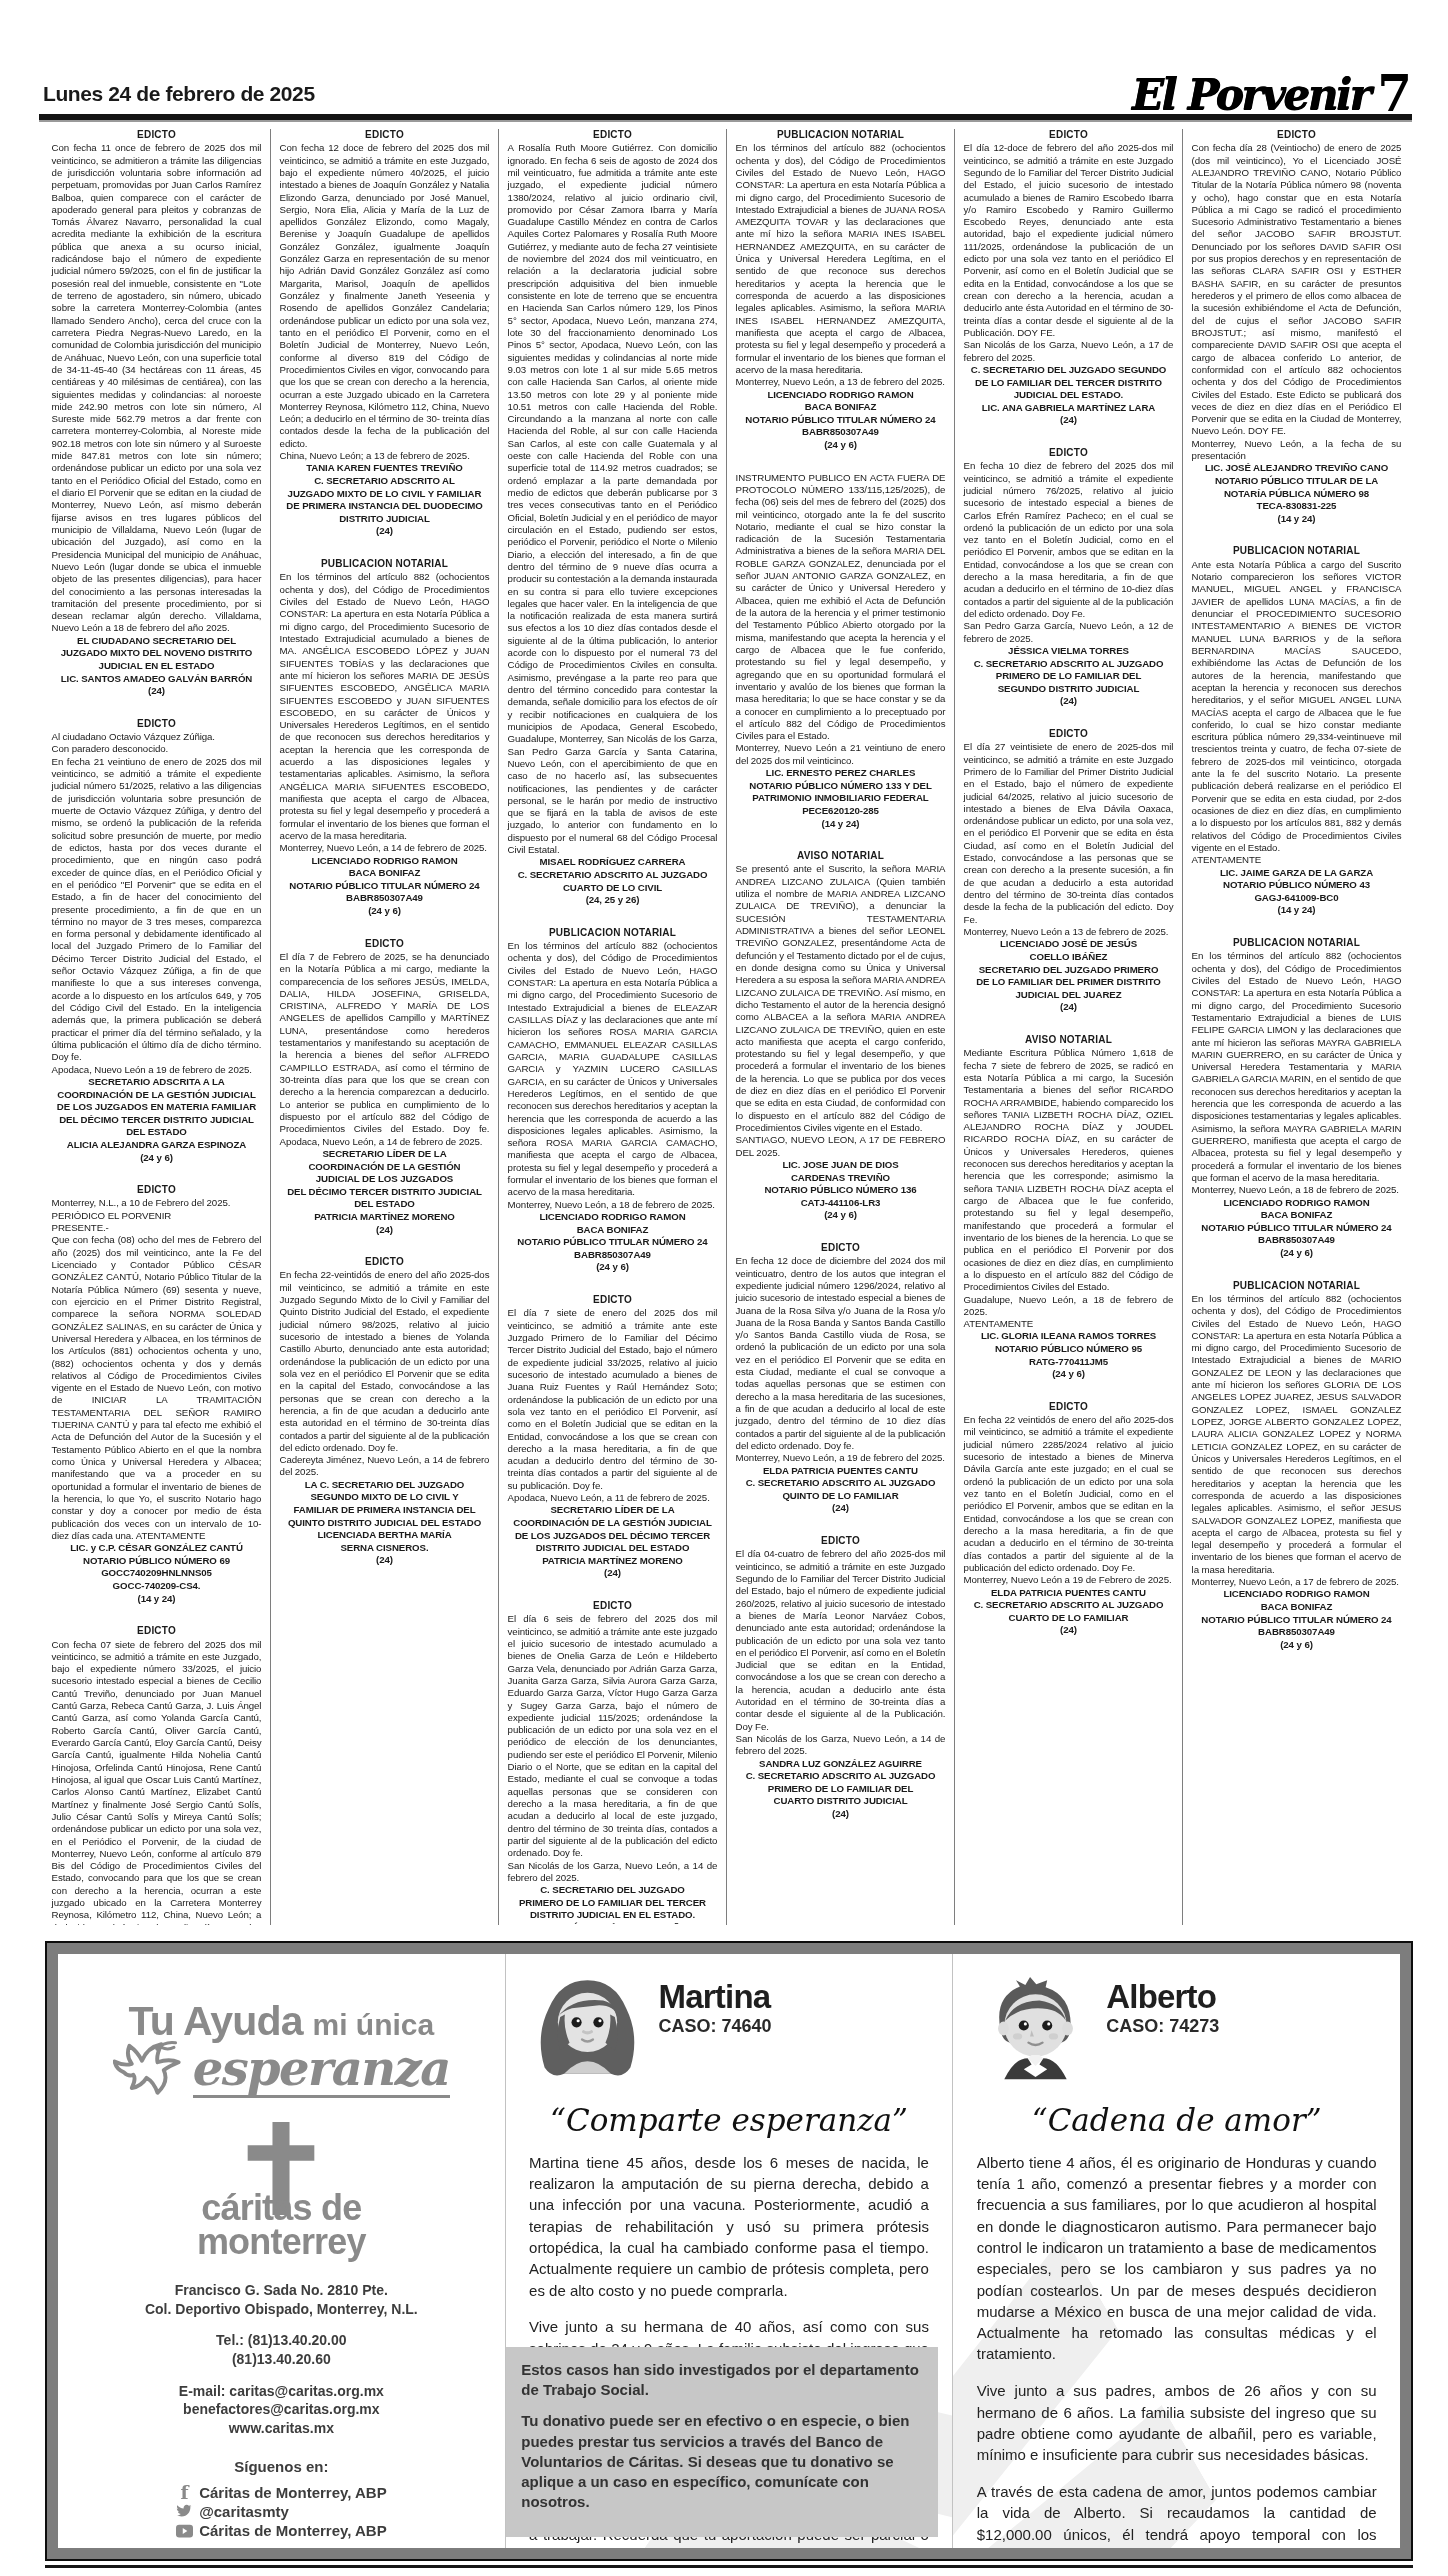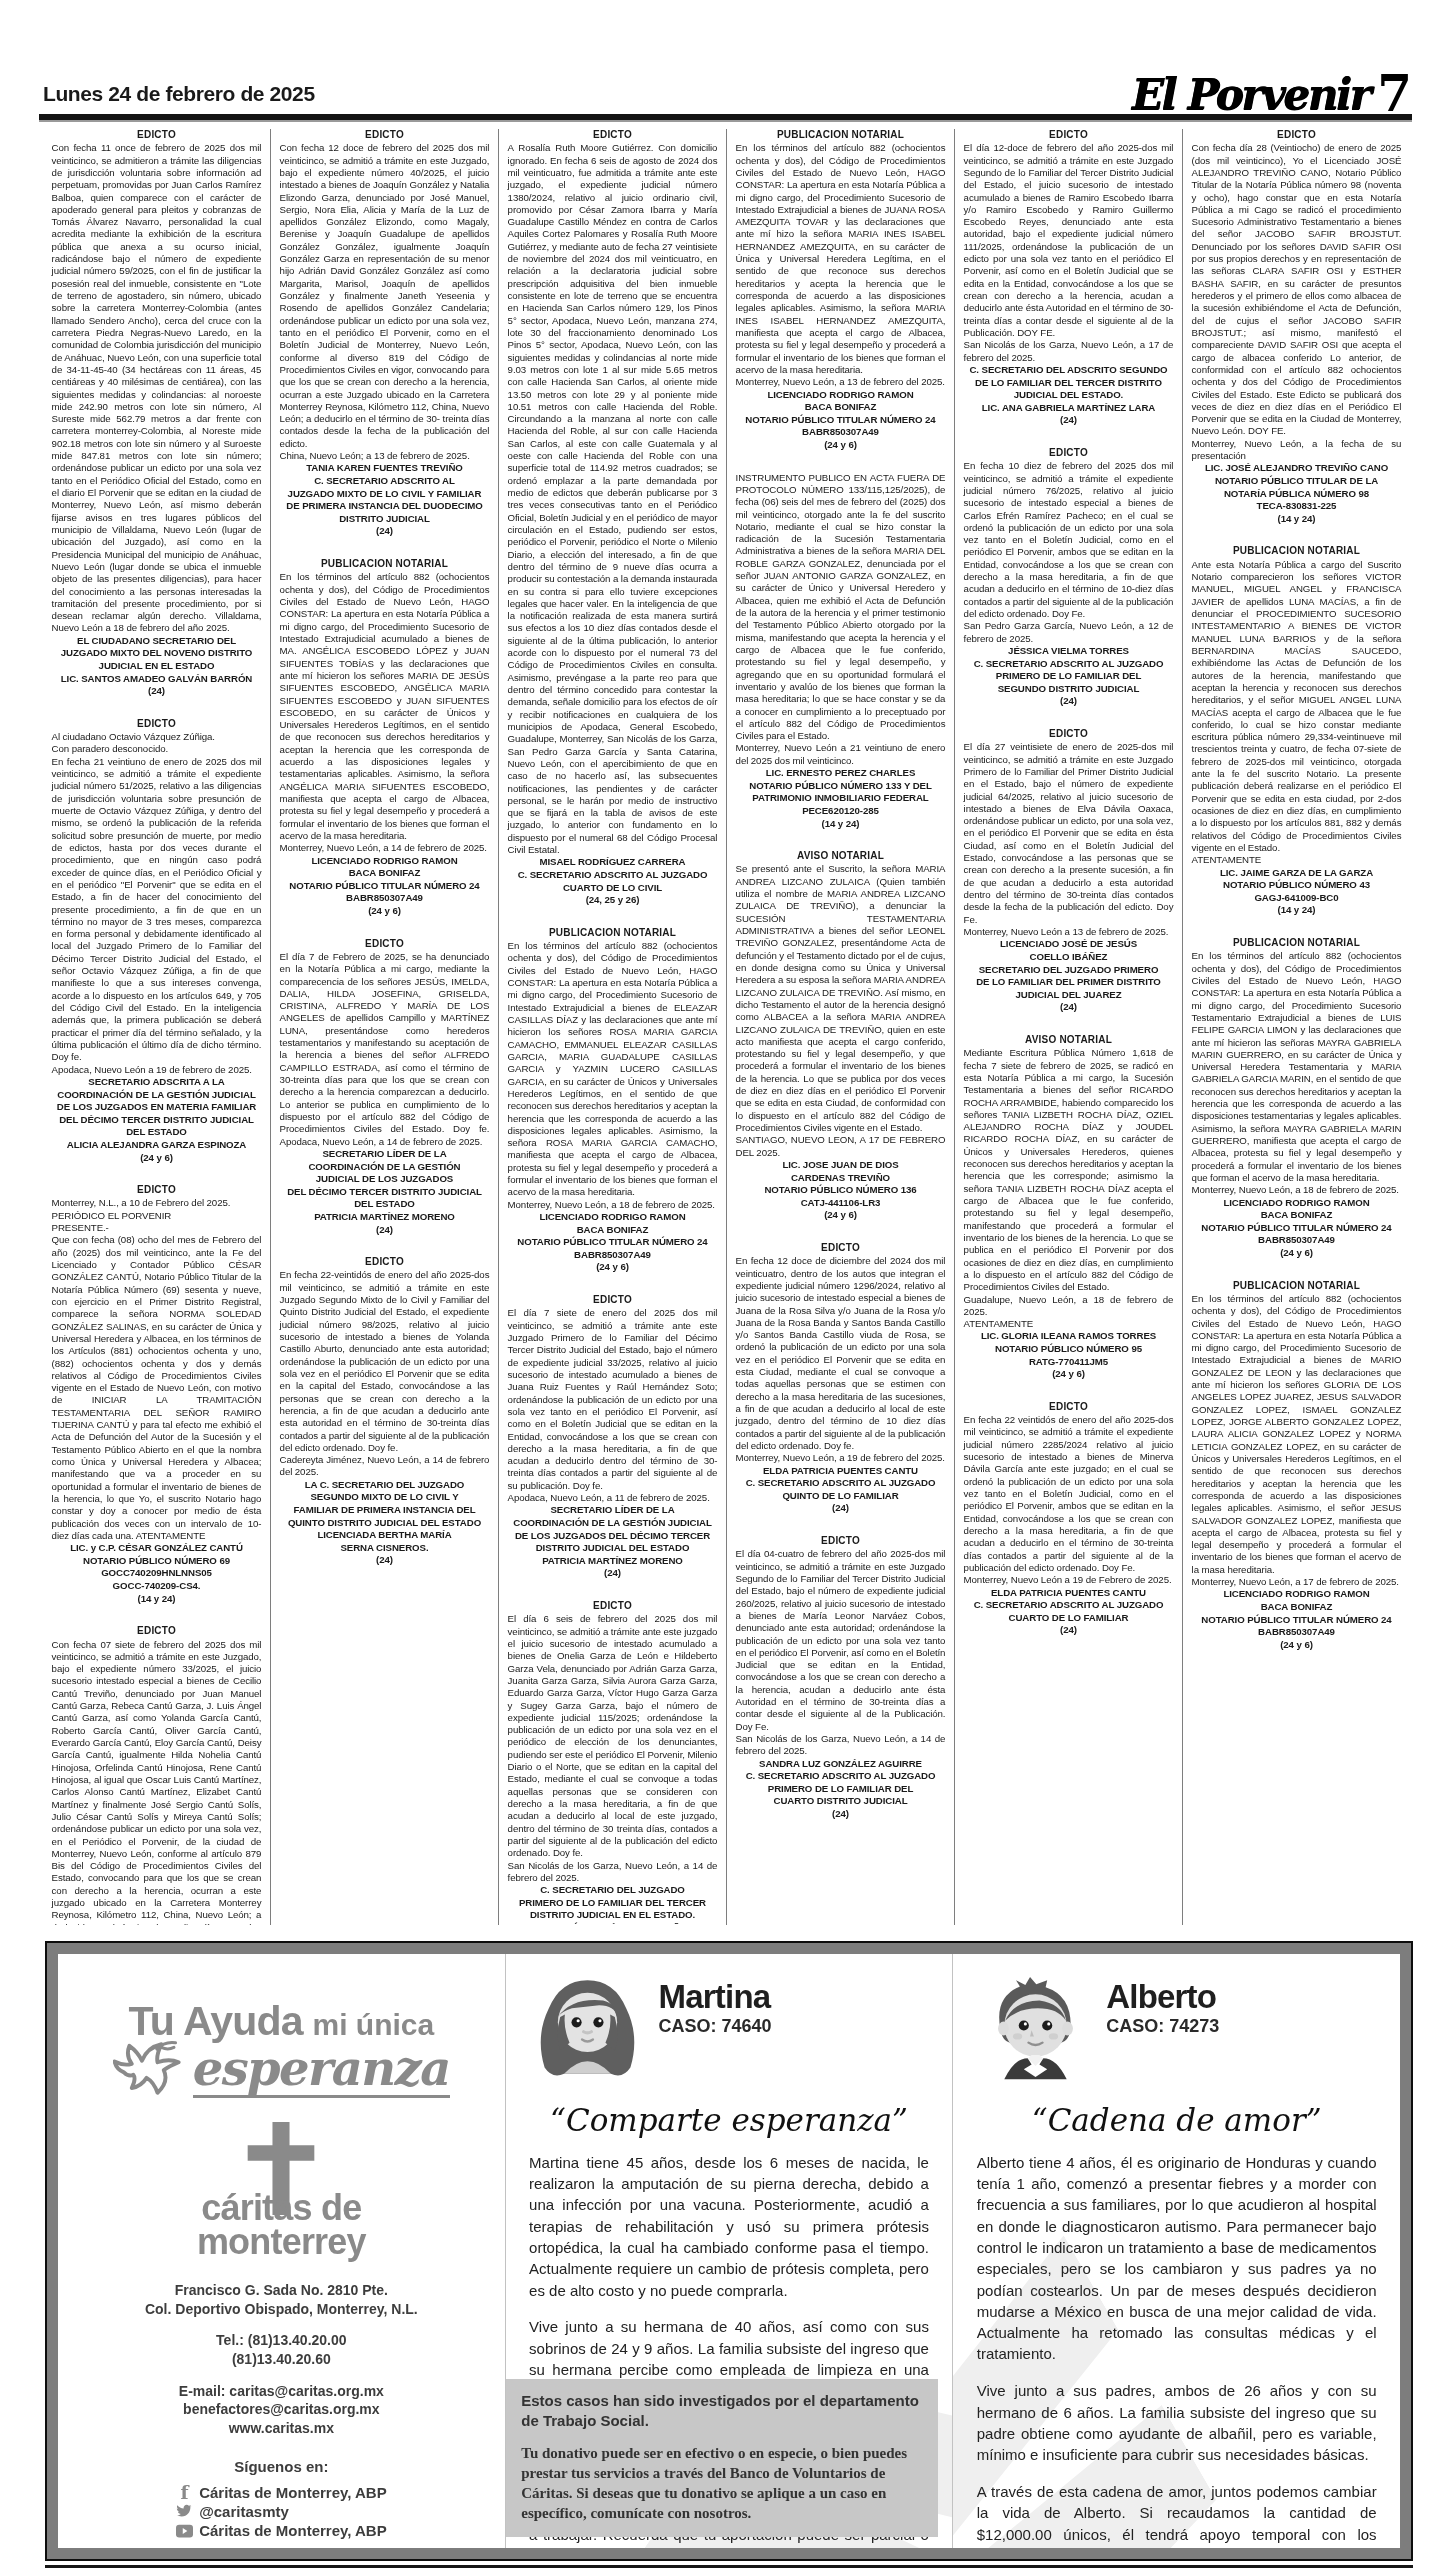--- a/index.html
+++ b/index.html
@@ -44,21 +44,21 @@
   .car-socials .srow{display:flex;align-items:center;gap:6.2px;margin:2.3px 0;}
   .sicon{width:17px;height:17px;display:inline-flex;align-items:center;justify-content:center;color:#8a8a8a;font-weight:bold;}
   
   .case-head{display:flex;align-items:flex-start;gap:12.5px;position:relative;z-index:1;}
   .case-name{font-size:33px;font-weight:bold;letter-spacing:-0.8px;color:#1f1f1f;line-height:1;margin-top:6.2px;}
   .case-caso{font-size:18px;font-weight:bold;color:#2a2a2a;margin-top:3.1px;}
   .case-quote{font-family:"DejaVu Serif",serif;font-style:italic;font-size:31px;text-align:center;margin:7.8px 0 14px;color:#111;position:relative;z-index:1;}
   .case-body p{font-size:15px;line-height:1.42;text-align:justify;margin:0 0 15.6px;color:#222;position:relative;z-index:1;}
   .graybox{background:#c7c7c7;color:#333;padding:12.5px 15.6px;font-size:15px;line-height:1.35;font-weight:bold;position:absolute;left:0;right:14px;bottom:11px;z-index:2;}
   .graybox p{margin:0 0 11px;}
-  .graybox p:last-child{margin-bottom:1px;font-family:Liberation Serif, serif;}
+  .graybox p:last-child{margin-bottom:12px;}
   .don-rows{display:grid;grid-template-columns:1fr 1fr;gap:1.6px 14px;margin-top:11px;}
   .bottomrule{position:absolute;top:2565px;left:45px;width:1368px;height:3.1px;background:#161616;}
   .avatar{flex:0 0 auto;}
 </style>
 </head>
 <body>
 
 <header class="hdr">
   <div class="hdr-date">Lunes 24 de febrero de 2025</div>
   <div class="mast">
@@ -245,21 +245,21 @@
         <div class="bs">PRIMERO DE LO FAMILIAR DEL</div>
         <div class="bs">CUARTO DISTRITO JUDICIAL</div>
         <div class="bs">(24)</div>
       </article>
     </section>
   <section class="col">
       <article class="blk">
         <h3 class="bh">EDICTO</h3>
         <p class="bp">El día 12-doce de febrero del año 2025-dos mil veinticinco, se admitió a trámite en este Juzgado Segundo de lo Familiar del Tercer Distrito Judicial del Estado, el juicio sucesorio de intestado acumulado a bienes de Ramiro Escobedo Ibarra y/o Ramiro Escobedo y Ramiro Guillermo Escobedo Reyes, denunciado ante esta autoridad, bajo el expediente judicial número 111/2025, ordenándose la publicación de un edicto por una sola vez tanto en el periódico El Porvenir, así como en el Boletín Judicial que se edita en la Entidad, convocándose a los que se crean con derecho a la herencia, acudan a deducirlo ante ésta Autoridad en el término de 30-treinta días a contar desde el siguiente al de la Publicación. DOY FE.</p>
         <p class="bp">San Nicolás de los Garza, Nuevo León, a 17 de febrero del 2025.</p>
-        <div class="bs">C. SECRETARIO DEL ADSCRITO SEGUNDO</div>
+        <div class="bs">C. SECRETARIO DEL JUZGADO SEGUNDO</div>
         <div class="bs">DE LO FAMILIAR DEL TERCER DISTRITO</div>
         <div class="bs">JUDICIAL DEL ESTADO.</div>
         <div class="bs">LIC. ANA GABRIELA MARTÍNEZ LARA</div>
         <div class="bs">(24)</div>
       </article>
       <article class="blk">
         <h3 class="bh">EDICTO</h3>
         <p class="bp">En fecha 10 diez de febrero del 2025 dos mil veinticinco, se admitió a trámite el expediente judicial número 76/2025, relativo al juicio sucesorio de intestado especial a bienes de Carlos Efrén Ramírez Pacheco; en el cual se ordenó la publicación de un edicto por una sola vez tanto en el Boletín Judicial, como en el periódico El Porvenir, ambos que se editan en la Entidad, convocándose a los que se crean con derecho a la masa hereditaria, a fin de que acudan a deducirlo en el término de 10-diez días contados a partir del siguiente al de la publicación del edicto ordenado. Doy Fe.</p>
         <p class="bp">San Pedro Garza García, Nuevo León, a 12 de febrero de 2025.</p>
         <div class="bs">JÉSSICA VIELMA TORRES</div>

